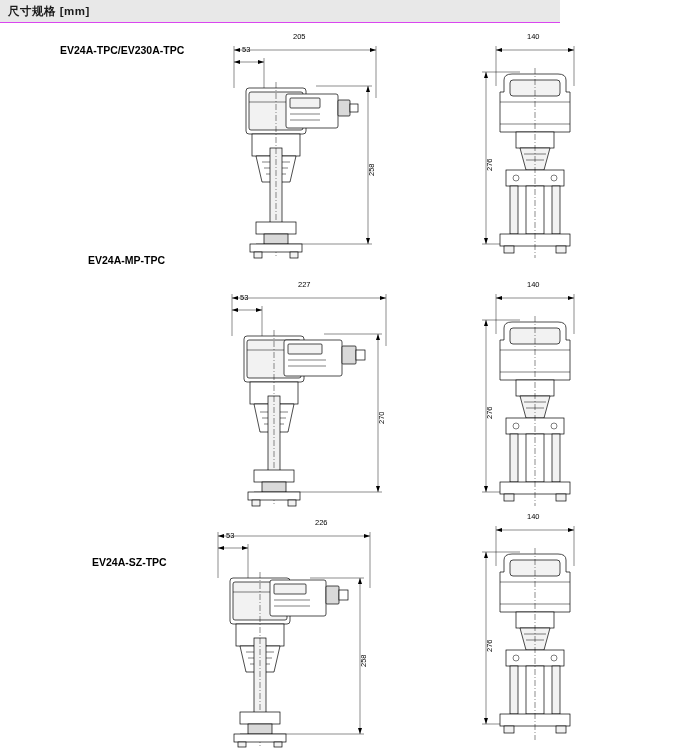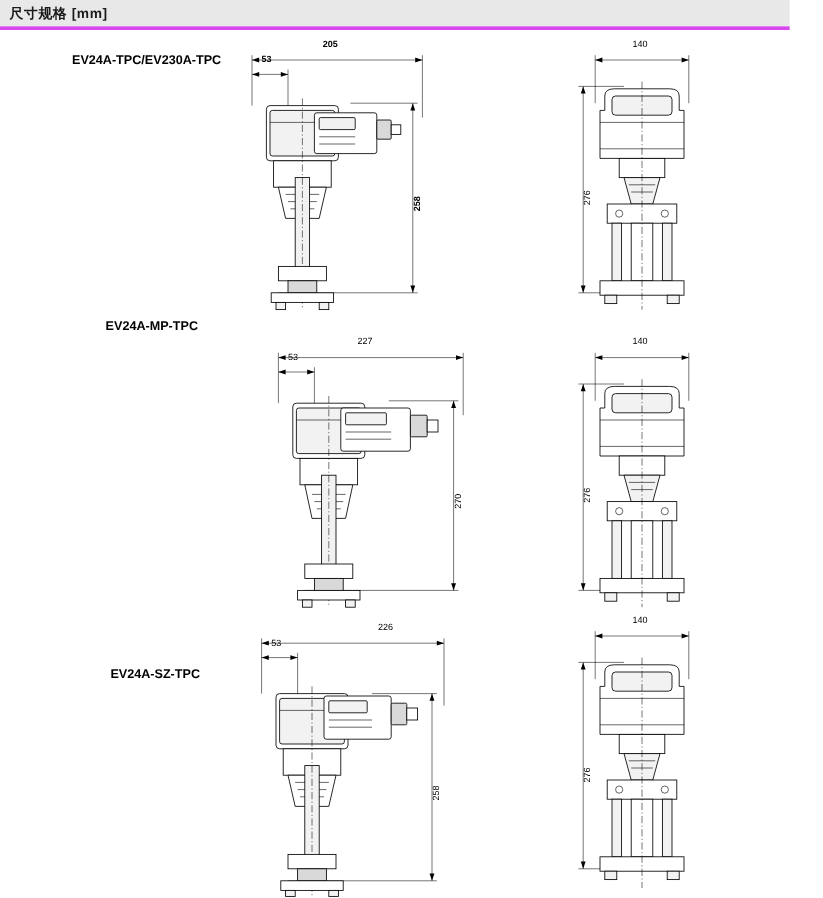--- a/index.html
+++ b/index.html
@@ -18,24 +18,24 @@
   .page {
     position: relative;
     width: 686px;
     height: 748px;
   }
   
   .header-bar {
     position: absolute;
     left: 0;
     top: 0;
-    width: 658px;
+    width: 560px;
     height: 22px;
     background: #e8e8e8;
-    border-bottom: 3px solid #d946ef;
+    border-bottom: 1px solid #d946ef;
   }
   .header-title {
     position: absolute;
     left: 8px;
     top: 4px;
     font-size: 11.5px;
     font-weight: bold;
     letter-spacing: 0.5px;
     color: #1a1a1a;
     white-space: nowrap;
@@ -76,21 +76,21 @@
 <body>
 
 <div class="page">
 
   <div class="header-bar">
     <div class="header-title">尺寸规格  [mm]</div>
   </div>
 
   <div class="model-label" style="left:60px; top:44px;text-align:right;">EV24A-TPC/EV230A-TPC</div>
 
-  <div class="drawing" style="left:192px; top:36px;font-weight:bold;">
+  <div class="drawing" style="left:216px; top:36px;">
     <svg width="190" height="230" viewBox="0 0 190 230">
 
       <g>
         <line class="ln-dim" x1="18" y1="14" x2="160" y2="14"></line>
         <path class="arrowhead" d="M18,14 l6,-2 l0,4 z"></path>
         <path class="arrowhead" d="M160,14 l-6,-2 l0,4 z"></path>
         <line class="ln-dim" x1="18" y1="10" x2="18" y2="52"></line>
         <line class="ln-dim" x1="160" y1="10" x2="160" y2="62"></line>
       </g>
 
@@ -180,21 +180,21 @@
 
       <rect class="fillw" x="30" y="198" width="70" height="12"></rect>
       <rect class="fillg" x="34" y="210" width="10" height="7"></rect>
       <rect class="fillg" x="86" y="210" width="10" height="7"></rect>
       <line class="ln-ctr" x1="65" y1="32" x2="65" y2="222"></line>
     </svg>
     <div class="dim-text" style="left:57px; top:-4px;">140</div>
     <div class="dim-text vert" style="left:15px; top:135px;">276</div>
   </div>
 
-  <div class="model-label" style="left:88px; top:266px;">EV24A-MP-TPC</div>
+  <div class="model-label" style="left:88px; top:254px;">EV24A-MP-TPC</div>
 
   <div class="drawing" style="left:214px; top:284px;">
     <svg width="200" height="230" viewBox="0 0 200 230">
       <g>
         <line class="ln-dim" x1="18" y1="14" x2="172" y2="14"></line>
         <path class="arrowhead" d="M18,14 l6,-2 l0,4 z"></path>
         <path class="arrowhead" d="M172,14 l-6,-2 l0,4 z"></path>
         <line class="ln-dim" x1="18" y1="10" x2="18" y2="52"></line>
         <line class="ln-dim" x1="172" y1="10" x2="172" y2="62"></line>
       </g>

